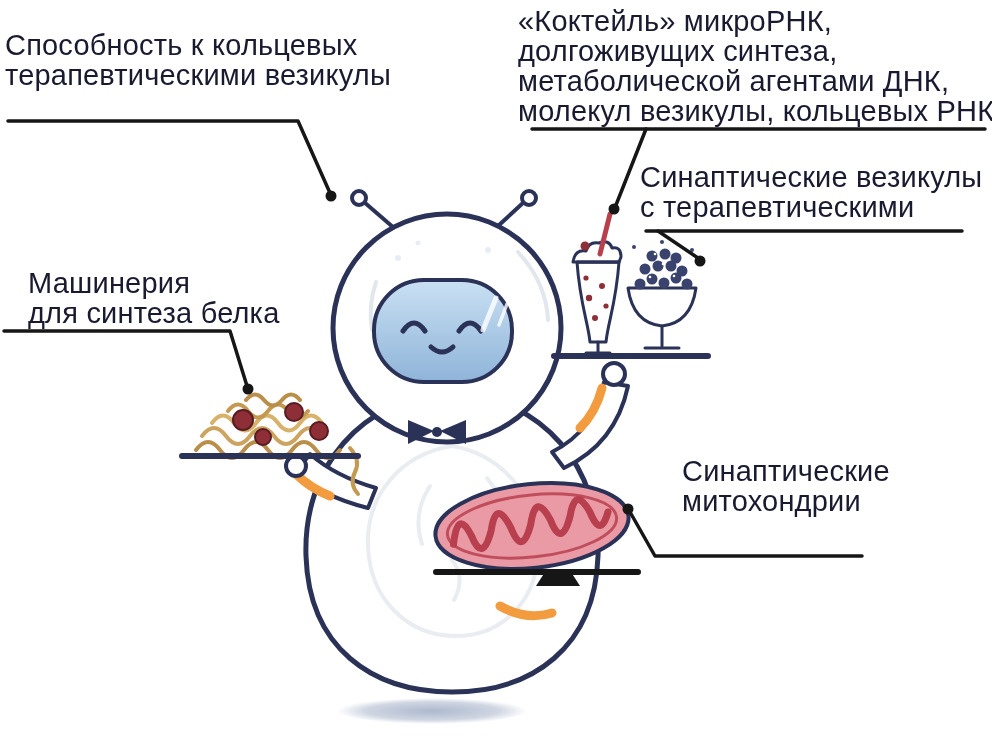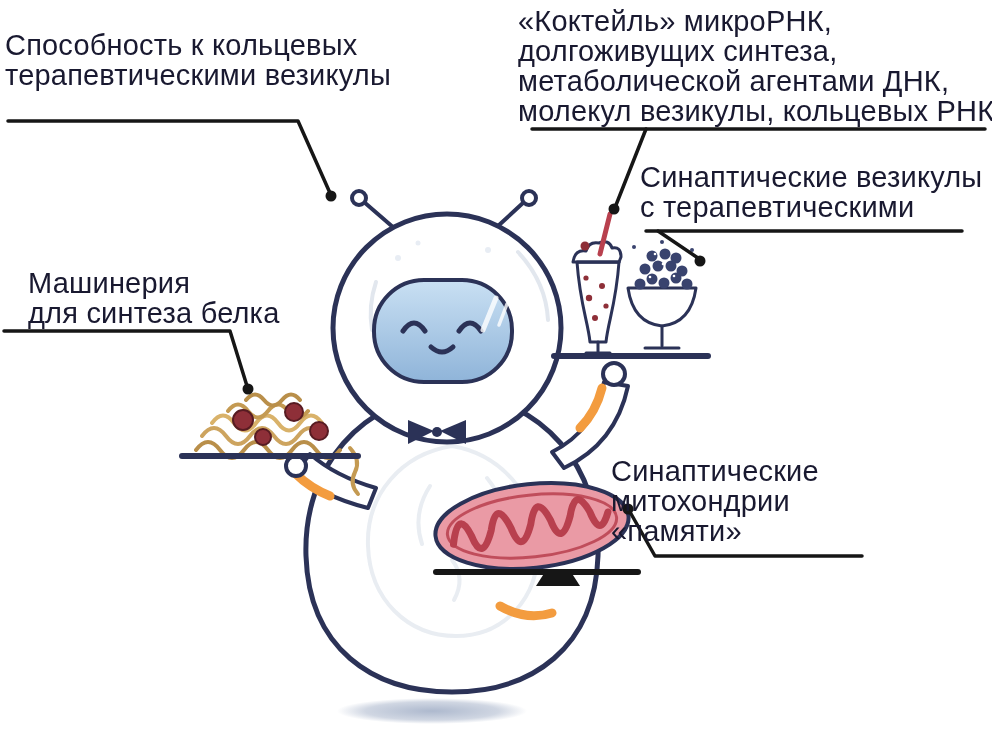--- a/index.html
+++ b/index.html
@@ -199,19 +199,18 @@
   <div class="label" style="left:640px;top:162px;width:330px;">
     <span class="ln">Синаптические везикулы</span>
     <span class="ln">с терапевтическими</span>
   </div>
 
   <div class="label" style="left:0px;top:268px;width:248px;margin-left:28px;">
     <span class="ln">Машинерия</span>
     <span class="ln">для синтеза белка</span>
   </div>
 
-  <div class="label" style="left:611px;top:456px;width:228px;">
+  <div class="label" style="left:682px;top:456px;width:228px;">
     <span class="ln">Синаптические</span>
     <span class="ln">митохондрии</span>
-    <span class="ln">«памяти»</span>
   </div>
 
 </div>
 
 </body></html>

